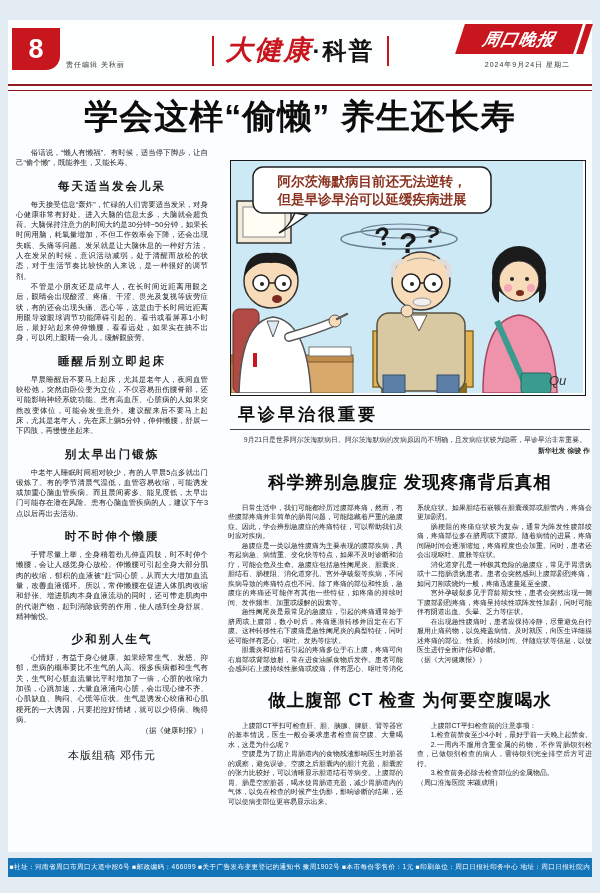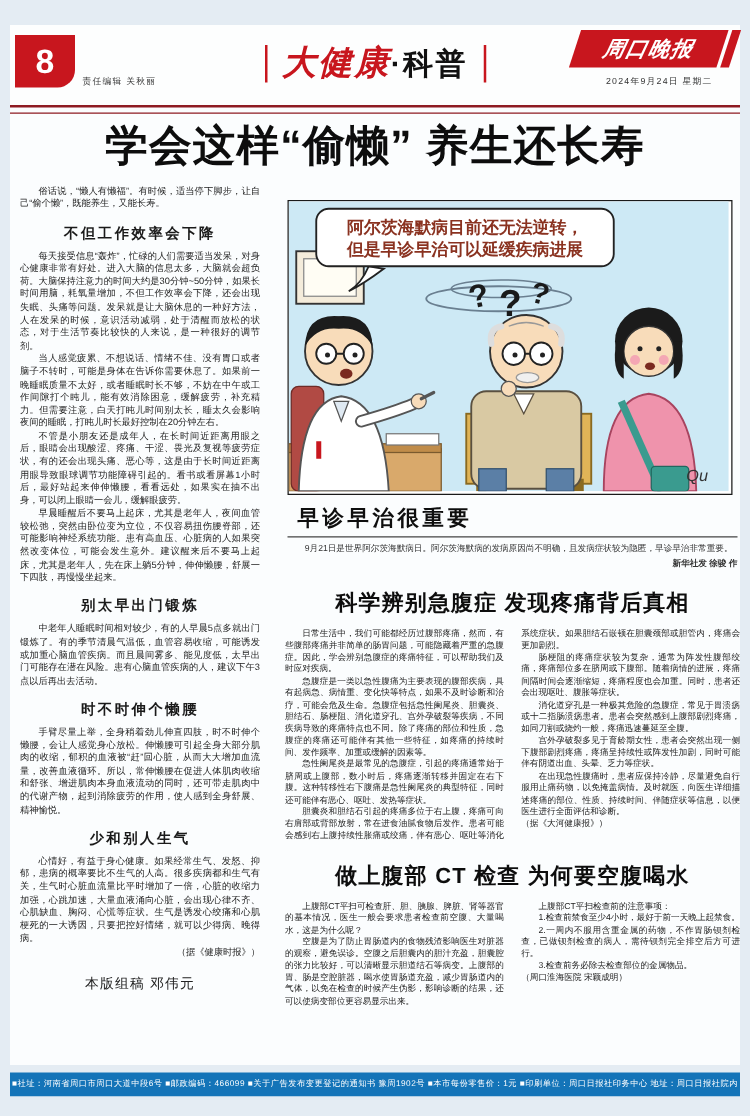--- a/index.html
+++ b/index.html
@@ -75,27 +75,27 @@
     <div class="mast-slash"></div>
     <div class="date-line">2024年9月24日 星期二</div>
   </div>
   <div class="double-rule"></div>
 
   <div class="headline">学会这样“偷懒” 养生还长寿</div>
 
   <div class="leftcol">
     <p>俗话说，“懒人有懒福”。有时候，适当停下脚步，让自己“偷个懒”，既能养生，又能长寿。</p>
 
-    <div class="sec-h">不但工作效率会下降</div>
+    <div class="sec-h">每天适当发会儿呆</div>
     <p>每天接受信息“轰炸”，忙碌的人们需要适当发呆，对身心健康非常有好处。进入大脑的信息太多，大脑就会超负荷。大脑保持注意力的时间大约是30分钟~50分钟，如果长时间用脑，耗氧量增加，不但工作效率会下降，还会出现失眠、头痛等问题。发呆就是让大脑休息的一种好方法，人在发呆的时候，意识活动减弱，处于清醒而放松的状态，对于生活节奏比较快的人来说，是一种很好的调节剂。</p>
 
-    <p>当人感觉疲累、不想说话、情绪不佳、没有胃口或者脑子不转时，可能是身体在告诉你需要休息了。如果前一晚睡眠质量不太好，或者睡眠时长不够，不妨在中午或工作间隙打个盹儿，能有效消除困意，缓解疲劳，补充精力。但需要注意，白天打盹儿时间别太长，睡太久会影响夜间的睡眠，打盹儿时长最好控制在20分钟左右。</p>
 
     <p>不管是小朋友还是成年人，在长时间近距离用眼之后，眼睛会出现酸涩、疼痛、干涩、畏光及复视等疲劳症状，有的还会出现头痛、恶心等，这是由于长时间近距离用眼导致眼球调节功能障碍引起的。看书或看屏幕1小时后，最好站起来伸伸懒腰，看看远处，如果实在抽不出身，可以闭上眼睛一会儿，缓解眼疲劳。</p>
 
+    <div class="sec-h">睡醒后别立即起床</div>
     <p>早晨睡醒后不要马上起床，尤其是老年人，夜间血管较松弛，突然由卧位变为立位，不仅容易扭伤腰脊部，还可能影响神经系统功能。患有高血压、心脏病的人如果突然改变体位，可能会发生意外。建议醒来后不要马上起床，尤其是老年人，先在床上躺5分钟，伸伸懒腰，舒展一下四肢，再慢慢坐起来。</p>
 
     <div class="sec-h">别太早出门锻炼</div>
     <p>中老年人睡眠时间相对较少，有的人早晨5点多就出门锻炼了。有的季节清晨气温低，血管容易收缩，可能诱发或加重心脑血管疾病。而且晨间雾多、能见度低，太早出门可能存在潜在风险。患有心脑血管疾病的人，建议下午3点以后再出去活动。</p>
 
     <div class="sec-h">时不时伸个懒腰</div>
     <p>手臂尽量上举，全身稍着劲儿伸直四肢，时不时伸个懒腰，会让人感觉身心放松。伸懒腰可引起全身大部分肌肉的收缩，郁积的血液被“赶”回心脏，从而大大增加血流量，改善血液循环。所以，常伸懒腰在促进人体肌肉收缩和舒张、增进肌肉本身血液流动的同时，还可带走肌肉中的代谢产物，起到消除疲劳的作用，使人感到全身舒展、精神愉悦。</p>
 
     <div class="sec-h">少和别人生气</div>
     <p>心情好，有益于身心健康。如果经常生气、发怒、抑郁，患病的概率要比不生气的人高。很多疾病都和生气有关，生气时心脏血流量比平时增加了一倍，心脏的收缩力加强，心跳加速，大量血液涌向心脏，会出现心律不齐、心肌缺血、胸闷、心慌等症状。生气是诱发心绞痛和心肌梗死的一大诱因，只要把控好情绪，就可以少得病、晚得病。</p>

